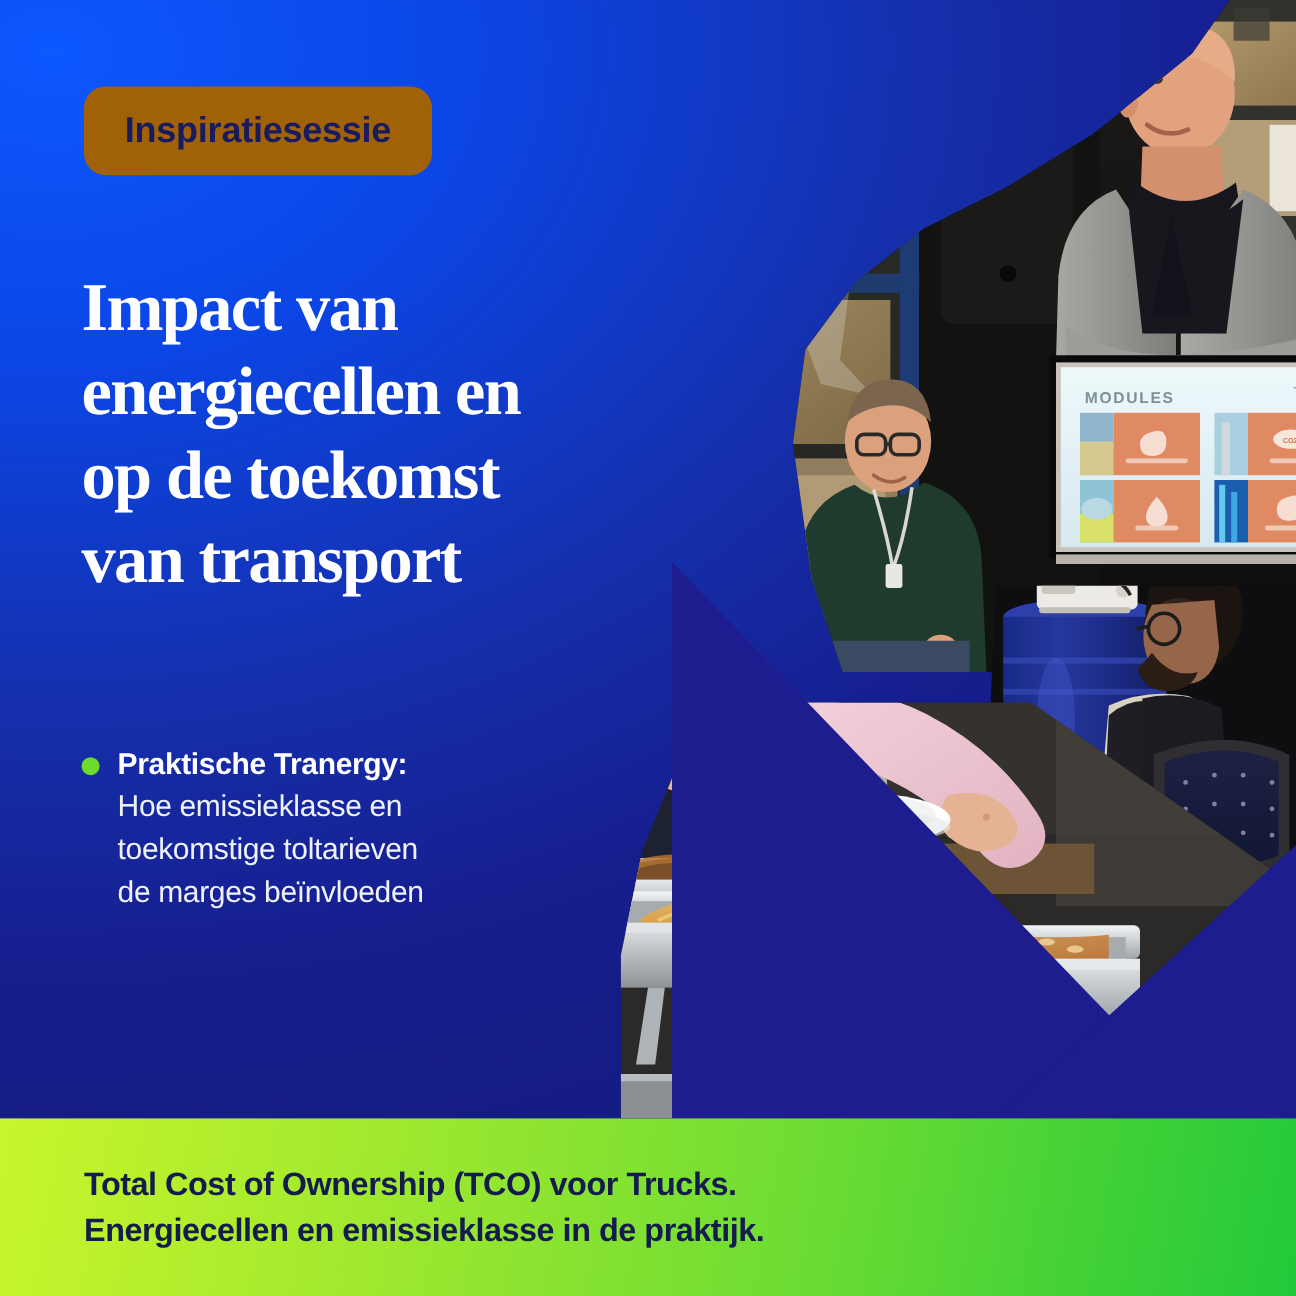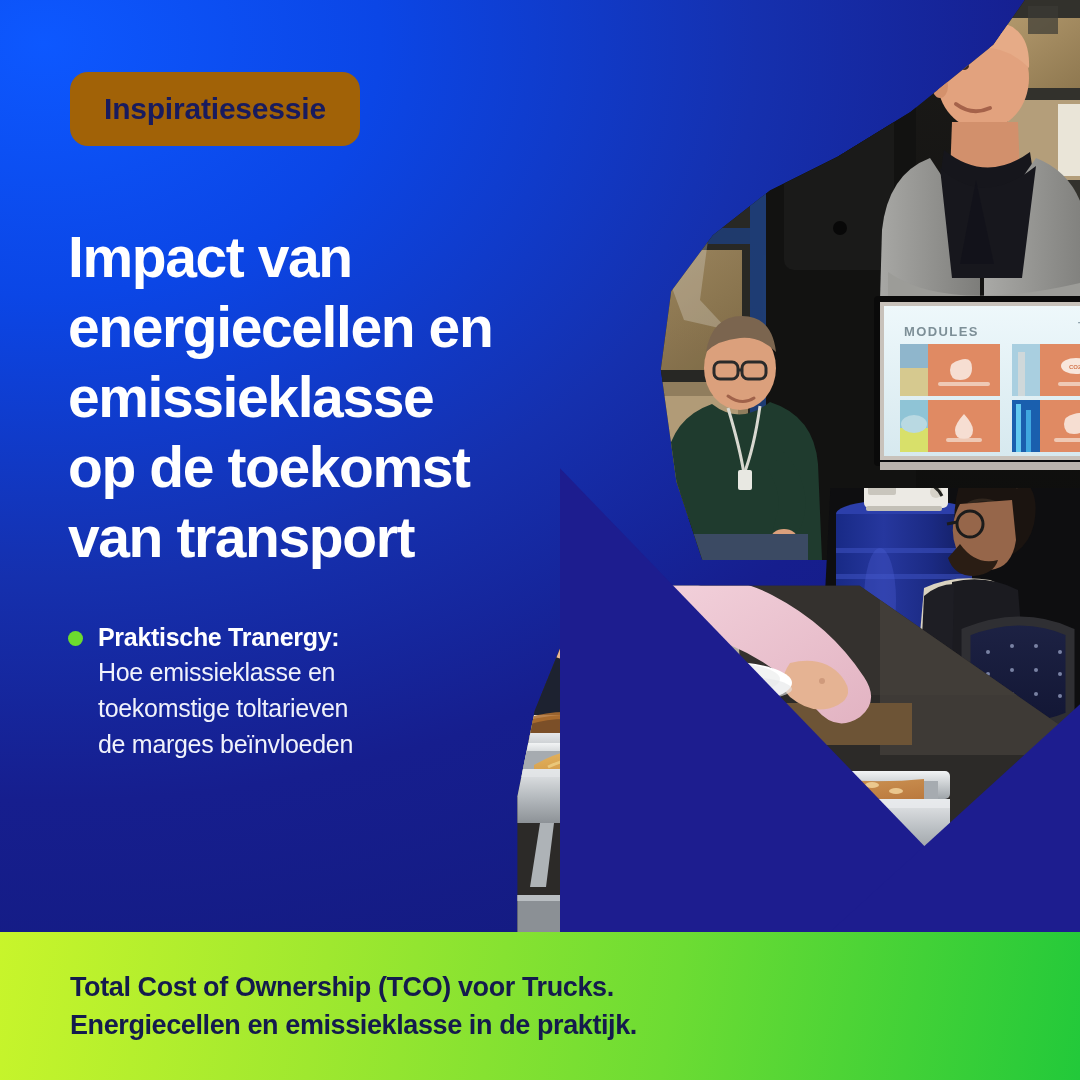--- a/index.html
+++ b/index.html
@@ -69,21 +69,21 @@
     font-size:30px; font-weight:700; letter-spacing:-0.2px;
     color:#181b5e;
   }
   h1.headline {
     position:absolute; left:68px; top:222px;
     width:520px;
     font-size:57px; line-height:70px;
     font-weight:700; letter-spacing:-1.4px;
     color:#ffffff;
   }
-  h1.headline .ln { display:block; white-space:nowrap; }
+  h1.headline .ln { display:block; white-space:nowrap;font-family:Liberation Serif, serif; }
 
   .bullets { position:absolute; left:68px; top:620px; width:450px; }
   .bullet { position:relative; padding-left:30px; margin-bottom:30px; }
   .dot {
     position:absolute; left:0; top:11px;
     width:15px; height:15px; border-radius:50%;
     background:#6cdb2e;
   }
   .b-title {
     font-size:25px; font-weight:700; line-height:34px;
@@ -506,21 +506,20 @@
     <div class="wedge" id="wedge-br"></div>
   </div>
 
   <div class="pill">
     <span>Inspiratiesessie</span>
   </div>
 
   <h1 class="headline">
     <span class="ln">Impact van</span>
     <span class="ln">energiecellen en</span>
-    <span class="ln">emissieklasse</span>
     <span class="ln">op de toekomst</span>
     <span class="ln">van transport</span>
   </h1>
 
   <div class="bullets">
 
     <div class="bullet">
       <span class="dot"></span>
       <div class="b-title">Praktische Tranergy:</div>
       <div class="b-body">

